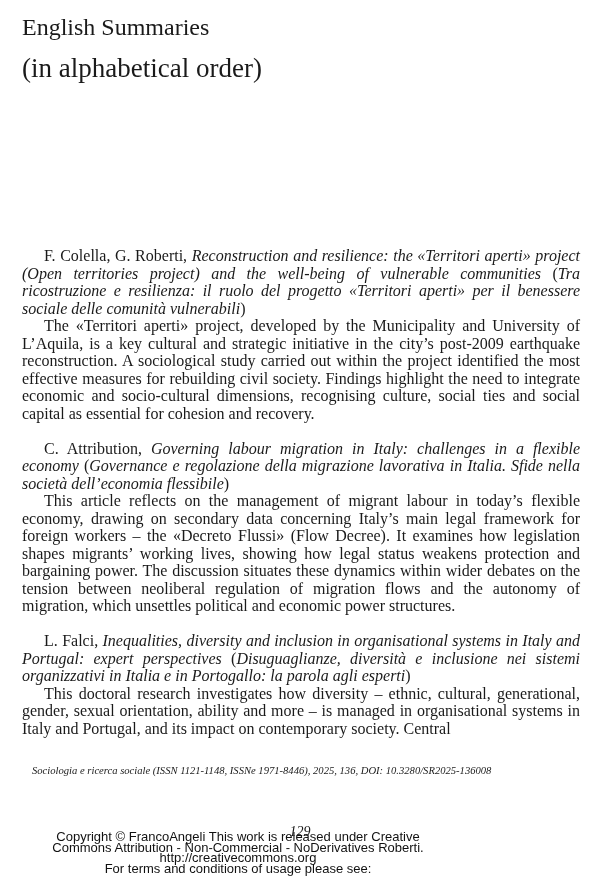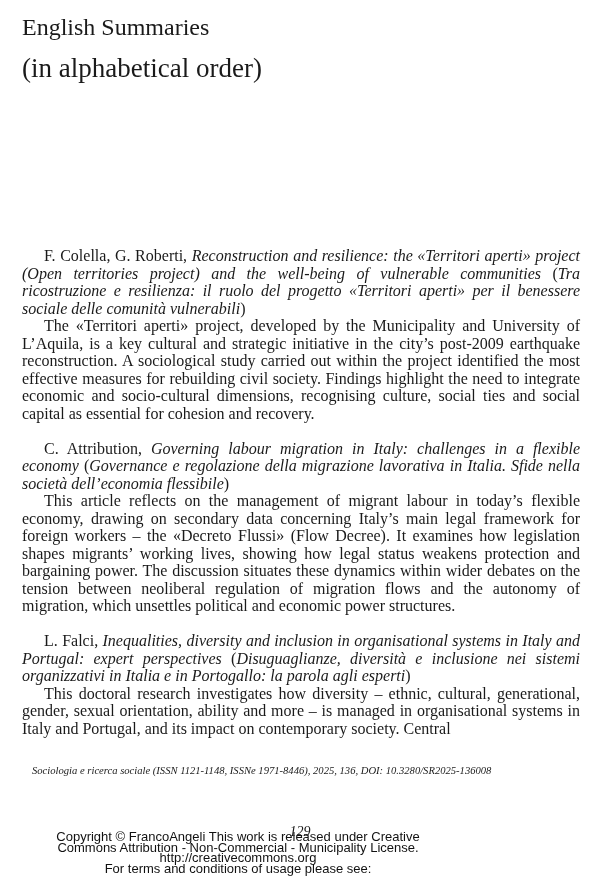--- a/index.html
+++ b/index.html
@@ -60,17 +60,17 @@
       <p><span>L. Falci, </span><em>Inequalities, diversity and inclusion in organisational systems in Italy and Portugal: expert perspectives</em><span> (</span><em>Disuguaglianze, diversità e inclusione nei si­stemi organizzativi in Italia e in Portogallo: la parola agli esperti</em><span>)</span></p>
       <p>This doctoral research investigates how diversity – ethnic, cultural, genera­tional, gender, sexual orientation, ability and more – is managed in organisational systems in Italy and Portugal, and its impact on contemporary society. Central</p>
     </div>
   </div>
 
   <div class="journal-line">Sociologia e ricerca sociale (ISSN 1121-1148, ISSNe 1971-8446), 2025, 136, DOI: 10.3280/SR2025-136008</div>
   <div class="page-number">129</div>
 
   <div class="license">
     <div>Copyright © FrancoAngeli This work is released under Creative</div>
-    <div>Commons Attribution - Non-Commercial - Municipality License.</div>
+    <div>Commons Attribution - Non-Commercial - NoDerivatives Roberti.</div>
     <div>http://creativecommons.org</div>
     <div>For terms and conditions of usage please see:</div>
   </div>
 </div>
 
 </body></html>

